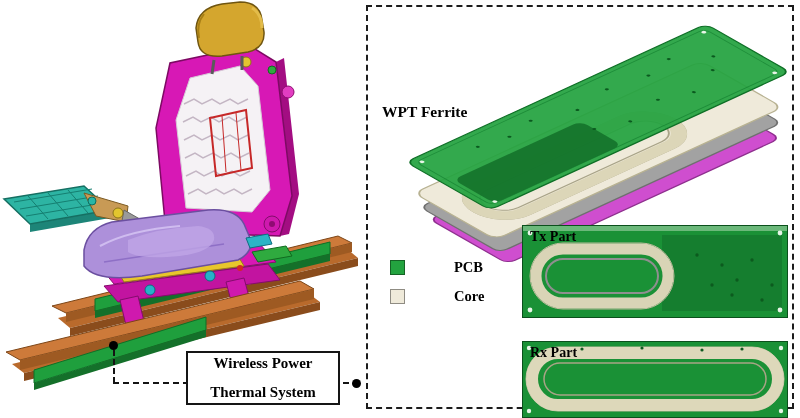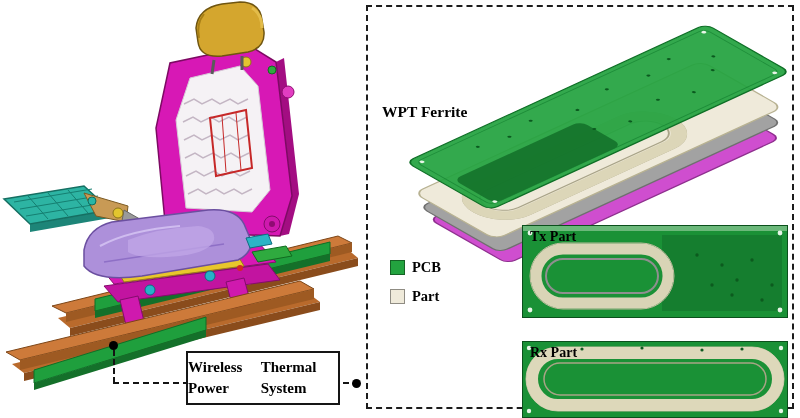--- a/index.html
+++ b/index.html
@@ -10,32 +10,32 @@
   
   #seat-svg{position:absolute;left:0;top:0;}
 
   
   .dash-v{position:absolute;border-left:2px dashed #141414;width:0;z-index:1;}
   .dash-h{position:absolute;border-top:2px dashed #141414;height:0;z-index:1;}
   .dot{position:absolute;width:9px;height:9px;border-radius:50%;background:#000;z-index:3;}
 
   
   #callout-box{position:absolute;left:186px;top:351px;width:150px;height:50px;
-    border:2px solid #151515;background:#fff;z-index:2;display:flex;
-    align-items:center;justify-content:flex-start;font-weight:bold;font-size:15px;line-height:21px;color:#000;}
+    border:2px solid #151515;background:#fff;z-index:2;display:flex;flex-direction:column;
+    align-items:center;justify-content:space-between;font-weight:bold;font-size:15px;line-height:21px;color:#000;}
 
   
   #wpt-panel{position:absolute;left:366px;top:5px;width:428px;height:404px;box-sizing:border-box;
     border:2px dashed #1c1c1c;background:#fff;}
   #wpt-title{position:absolute;left:14px;top:96px;font-weight:bold;font-size:15.5px;color:#000;}
   #exploded-svg{position:absolute;left:0;top:0;}
 
   
   #legend{position:absolute;left:22px;top:252px;}
-  .legend-row{display:flex;align-items:center;height:16px;margin-bottom:13px;}
+  .legend-row{display:flex;align-items:center;height:16px;margin-bottom:13px;gap:42px;}
   .legend-swatch{width:15px;height:15px;border:1px solid rgba(0,0,0,.4);box-sizing:border-box;margin-right:7px;}
   .legend-label{font-weight:bold;font-size:14.5px;color:#000;white-space:nowrap;}
 
   
   .board{position:absolute;left:154px;width:266px;}
   #tx-board{top:218px;height:93px;}
   #rx-board{top:323px;height:77px;margin-top:11px;}
   .board-label{position:absolute;left:8px;top:4px;font-weight:bold;font-size:14px;color:#000;z-index:2;}
 </style>
 </head>
@@ -190,21 +190,21 @@
 
     <div id="wpt-title">WPT Ferrite</div>
 
     <div id="legend">
       <div class="legend-row">
         <span class="legend-swatch" style="background-color: rgb(35, 163, 63);"></span>
         <span class="legend-label">PCB</span>
       </div>
       <div class="legend-row">
         <span class="legend-swatch" style="background-color: rgb(239, 234, 218);"></span>
-        <span class="legend-label">Part</span>
+        <span class="legend-label">Core</span>
       </div>
     </div>
 
     <div class="board" id="tx-board">
       <span class="board-label">Tx Part</span>
       <svg width="266" height="93" viewBox="0 0 266 93">
         <rect x="0" y="0" width="266" height="93" fill="#1a9136" stroke="#0b501c" stroke-width="2"></rect>
         <rect x="1" y="1" width="264" height="5" fill="#cfe8cf" opacity="0.45"></rect>
         <rect x="140" y="10" width="120" height="76" fill="#137029" opacity="0.55"></rect>
         <rect x="8" y="18" width="144" height="66" rx="33" fill="none" stroke="#bfba9c" stroke-width="1"></rect>

